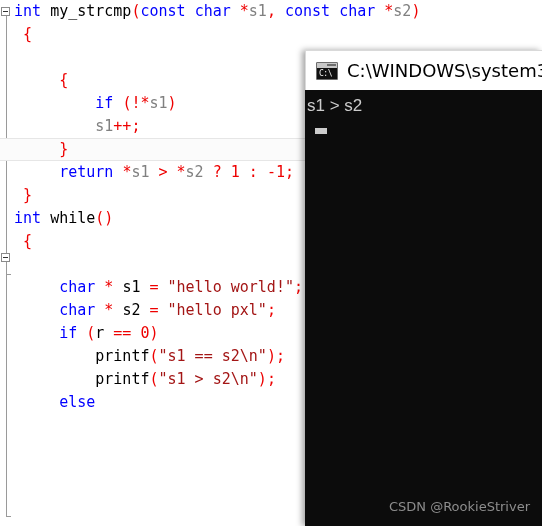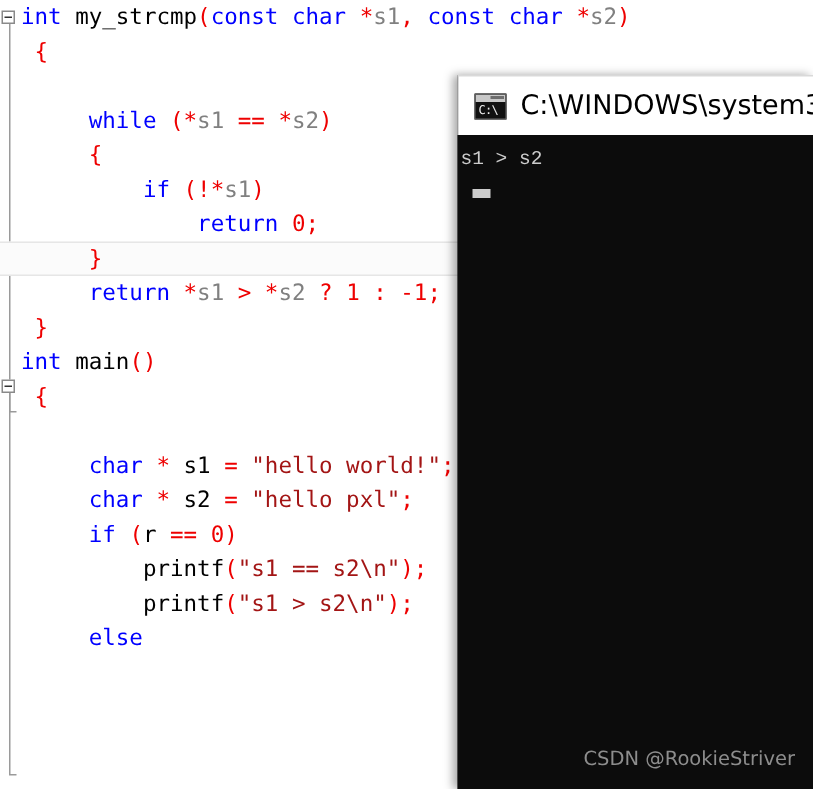--- a/index.html
+++ b/index.html
@@ -160,22 +160,22 @@
   }
   #console-body {
     position: absolute;
     left: 0; top: 40px;
     right: 0; bottom: 0;
     background: #0c0c0c;
     padding: 4px 0 0 2px;
     box-sizing: border-box;
   }
   .console-line {
-    font-family: Liberation Mono, monospace;
-    font-size: 13px;
+    font-family: Liberation Sans, sans-serif;
+    font-size: 17px;
     line-height: 23px;
     color: #cccccc;
     white-space: pre;
   }
   .console-line .caret {
     display: inline-block;
     width: 12px;
     height: 6px;
     background: #cccccc;
     vertical-align: baseline;
@@ -210,37 +210,36 @@
     </div>
 
     <div class="code-area">
 
       <div class="line"><span class="typ">int</span> <span class="fn">my_strcmp</span><span class="pun">(</span><span class="kw">const</span> <span class="kw">char</span> <span class="op">*</span><span class="var">s1</span><span class="pun">,</span> <span class="kw">const</span> <span class="kw">char</span> <span class="op">*</span><span class="var">s2</span><span class="pun">)</span></div>
 
       <div class="line"> <span class="pun">{</span></div>
 
       <div class="line"> </div>
 
-      <div class="line">     <span class="kw">while</span> <span class="pun">(</span><span class="op">*</span><span class="var">s1</span> <span class="op">==</span> <span class="op">*</span><span class="var">s2</span><span class="pun">)</span></div>
 
       <div class="line">     <span class="pun">{</span></div>
 
       <div class="line">         <span class="kw">if</span> <span class="pun">(</span><span class="op">!</span><span class="op">*</span><span class="var">s1</span><span class="pun">)</span></div>
 
-      <div class="line">             <span class="kw">return</span> <span class="num">0</span><span class="pun">;</span></div>
-
+
+      <div class="line">         <span class="var">s1</span><span class="op">++</span><span class="pun">;</span></div>
 
 
       <div class="line highlight">     <span class="pun">}</span></div>
 
       <div class="line">     <span class="kw">return</span> <span class="op">*</span><span class="var">s1</span> <span class="op">&gt;</span> <span class="op">*</span><span class="var">s2</span> <span class="op">?</span> <span class="num">1</span> <span class="op">:</span> <span class="op">-</span><span class="num">1</span><span class="pun">;</span></div>
 
       <div class="line"> <span class="pun">}</span></div>
 
-      <div class="line"><span class="typ">int</span> <span class="fn">main</span><span class="pun">()</span></div>
+      <div class="line"><span class="typ">int</span> <span class="fn">while</span><span class="pun">()</span></div>
 
       <div class="line"> <span class="pun">{</span></div>
 
       <div class="line"> </div>
 
       <div class="line">     <span class="kw">char</span> <span class="op">*</span> <span class="id">s1</span> <span class="op">=</span> <span class="str">"hello world!"</span><span class="pun">;</span></div>
 
       <div class="line">     <span class="kw">char</span> <span class="op">*</span> <span class="id">s2</span> <span class="op">=</span> <span class="str">"hello pxl"</span><span class="pun">;</span></div>
 
 

